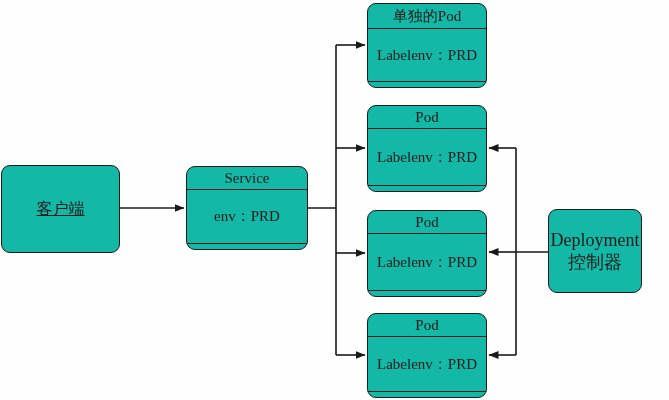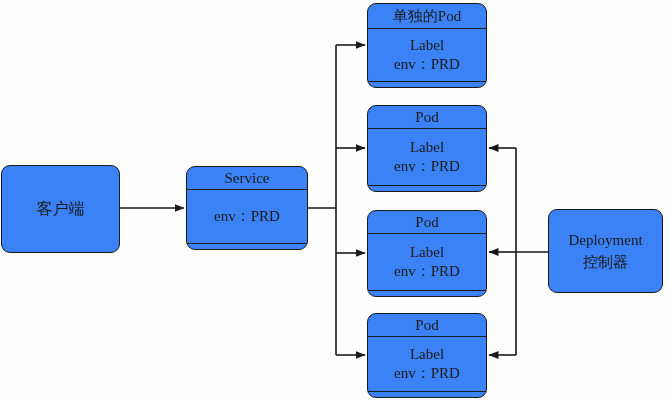--- a/index.html
+++ b/index.html
@@ -10,61 +10,61 @@
     font-family:"Liberation Serif","DejaVu Serif",serif;
     color:#1a1a1a;
     overflow:hidden;
   }
   .wires{position:absolute;left:0;top:0;}
   .node{
     position:absolute;
     box-sizing:border-box;
     border:1.6px solid #1a1a1a;
     border-radius:9px;
-    background:#3b82f6;
+    background:#14b8a6;
     display:flex;
     flex-direction:column;
   }
   .node.plain{
     align-items:center;
     justify-content:center;
     text-align:center;
     font-size:16px;
     line-height:22px;
   }
   .uml .hdr{
     flex:0 0 auto;
     text-align:center;
     font-size:15px;
     padding:3px 2px 2px 2px;
     border-bottom:1.6px solid #1a1a1a;
   }
   .uml .bod{
     flex:1 1 auto;
     display:flex;
-    flex-direction:column;
+    flex-direction:row;
     align-items:center;
     justify-content:center;
     text-align:center;
     font-size:15px;
     line-height:19px;
   }
   .uml .ftr{
     flex:0 0 auto;
     height:5px;
     border-top:1.6px solid #1a1a1a;
   }
   
-  #client      {left:1px;  top:165px; width:119px; height:88px;}
+  #client      {left:1px;  top:165px; width:119px; height:88px;text-decoration:underline;}
   #service     {left:186px;top:166px; width:122px; height:84px;}
   #pod-standalone{left:367px;top:3px;   width:120px; height:85px;}
   #pod-1       {left:367px;top:105px; width:120px; height:87px;}
   #pod-2       {left:367px;top:210px; width:120px; height:87px;}
   #pod-3       {left:367px;top:313px; width:120px; height:85px;}
-  #deployment  {left:548px;top:209px; width:115px; height:84px; font-size:15px;}
+  #deployment  {left:548px;top:209px; width:94px; height:84px; font-size:18px;}
 </style>
 </head>
 <body>
 
 <div class="stage">
 
   <svg class="wires" width="669" height="400" viewBox="0 0 669 400">
     <defs>
       <marker id="arw" markerUnits="userSpaceOnUse" markerWidth="11" markerHeight="9" refX="9.5" refY="4" orient="auto">
         <polygon points="0,0 10,4 0,8" fill="#1a1a1a"></polygon>

